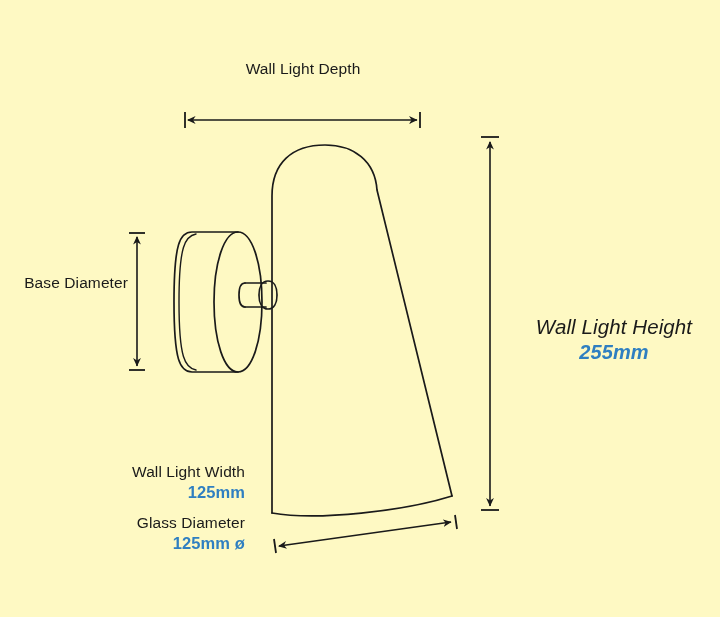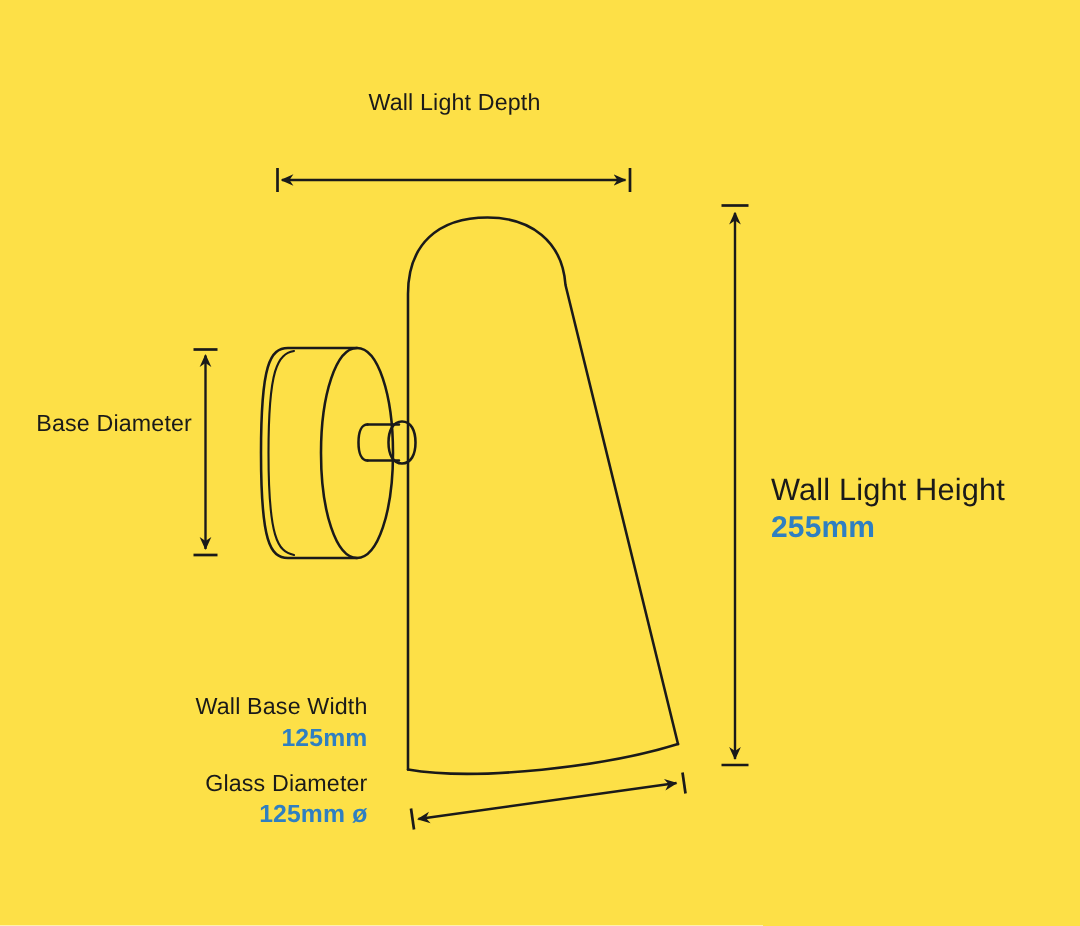--- a/index.html
+++ b/index.html
@@ -8,21 +8,21 @@
     background: #ffffff;
   }
   body {
     font-family: "Liberation Sans", sans-serif;
     -webkit-font-smoothing: antialiased;
   }
   #diagram-root {
     position: relative;
     width: 720px;
     height: 617px;
-    background: #fde047;
+    background: #fef9c3;
     overflow: hidden;
   }
   #diagram-svg {
     position: absolute;
     left: 0;
     top: 0;
     width: 720px;
     height: 617px;
   }
   .label-block {
@@ -37,21 +37,21 @@
     letter-spacing: 0.1px;
   }
   .label-value {
     color: #2f7fc1;
     font-size: 16.5px;
     font-weight: 700;
     letter-spacing: 0.1px;
   }
   .align-center { text-align: center; }
   .align-right  { text-align: right; }
-  .align-left   { text-align: left; }
+  .align-left   { text-align: center; font-style: italic; }
 
   
   #label-depth {
     left: 173px;
     top: 59px;
     width: 260px;
   }
   
   #label-base-diameter {
     left: 0px;
@@ -155,21 +155,21 @@
   <div class="label-block align-right" id="label-base-diameter">
     <div class="label-title">Base Diameter</div>
   </div>
 
   <div class="label-block align-left" id="label-height">
     <div class="label-title">Wall Light Height</div>
     <div class="label-value">255mm</div>
   </div>
 
   <div class="label-block align-right" id="label-width">
-    <div class="label-title">Wall Base Width</div>
+    <div class="label-title">Wall Light Width</div>
     <div class="label-value">125mm</div>
   </div>
 
   <div class="label-block align-right" id="label-glass-diameter">
     <div class="label-title">Glass Diameter</div>
     <div class="label-value">125mm ø</div>
   </div>
 
 </div>
 

